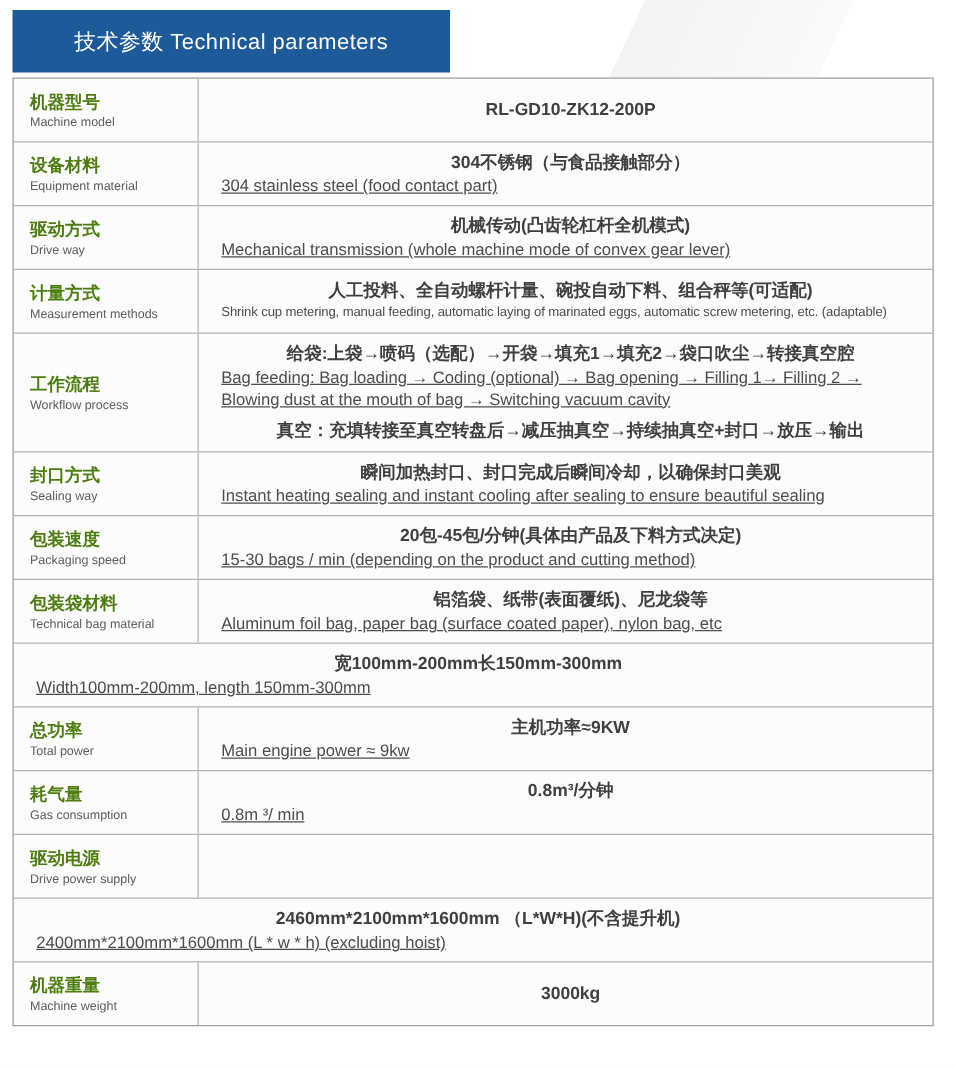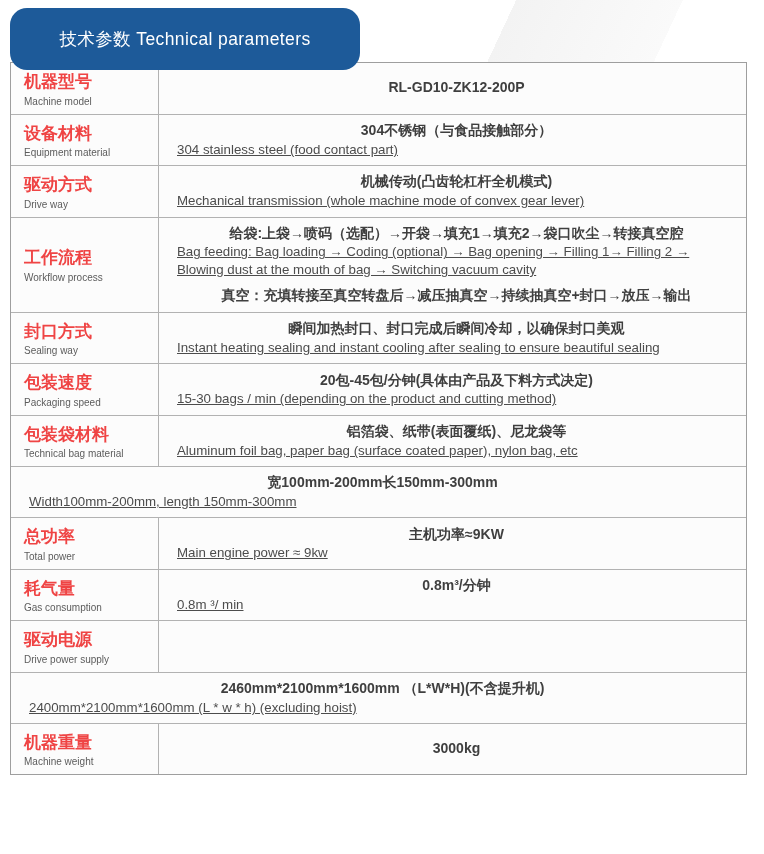--- a/index.html
+++ b/index.html
@@ -22,26 +22,25 @@
     width: 434px;
     height: 120px;
     background: linear-gradient(115deg, transparent 38%, #f3f3f3 38%, #fafafa 72%, transparent 72%);
     z-index: 0;
   }
   .banner {
     position: absolute;
     left: 10px;
     top: 8px;
     width: 350px;
-    height: 62px;
+    height: 50px;
     display: flex;
     align-items: center;
     justify-content: center;
     z-index: 2;
-    border-radius: 17px;
   }
   .banner-title {
     color: #ffffff;
     font-size: 17.5px;
     font-weight: 500;
     letter-spacing: 0.4px;
   }
   .params-table {
     position: absolute;
     left: 10px;
@@ -62,23 +61,23 @@
     width: 148px;
     box-sizing: border-box;
     border-right: 1px solid #b2b2b2;
     padding: 6px 4px 6px 13px;
     display: flex;
     flex-direction: column;
     justify-content: center;
     flex-shrink: 0;
   }
   .label-zh {
-    font-size: 17px;
+    font-size: 14px;
     font-weight: 600;
-    color: #ef4444;
+    color: #4d7c0f;
     line-height: 1.5;
   }
   .label-en {
     font-size: 10px;
     color: #5c5c5c;
     line-height: 1.3;
   }
   .value-cell {
     flex: 1;
     box-sizing: border-box;
@@ -145,20 +144,30 @@
     <div class="label-cell">
       <div class="label-zh">驱动方式</div>
       <div class="label-en">Drive way</div>
     </div>
     <div class="value-cell">
         <div class="line zh">机械传动(凸齿轮杠杆全机模式)</div>
         <div class="line en">Mechanical transmission (whole machine mode of convex gear lever)</div>
       </div>
   </div>
 
+  <div class="row">
+    <div class="label-cell">
+      <div class="label-zh">计量方式</div>
+      <div class="label-en">Measurement methods</div>
+    </div>
+    <div class="value-cell">
+        <div class="line zh">人工投料、全自动螺杆计量、碗投自动下料、组合秤等(可适配)</div>
+        <div class="line en-small">Shrink cup metering, manual feeding, automatic laying of marinated eggs, automatic screw metering, etc. (adaptable)</div>
+      </div>
+  </div>
 
   <div class="row">
     <div class="label-cell">
       <div class="label-zh">工作流程</div>
       <div class="label-en">Workflow process</div>
     </div>
     <div class="value-cell">
         <div class="line zh">给袋:上袋→喷码（选配）→开袋→填充1→填充2→袋口吹尘→转接真空腔</div>
         <div class="line en">Bag feeding: Bag loading → Coding (optional) → Bag opening → Filling 1→ Filling 2 → Blowing dust at the mouth of bag → Switching vacuum cavity</div>
         <div class="line zh">真空：充填转接至真空转盘后→减压抽真空→持续抽真空+封口→放压→输出</div>

